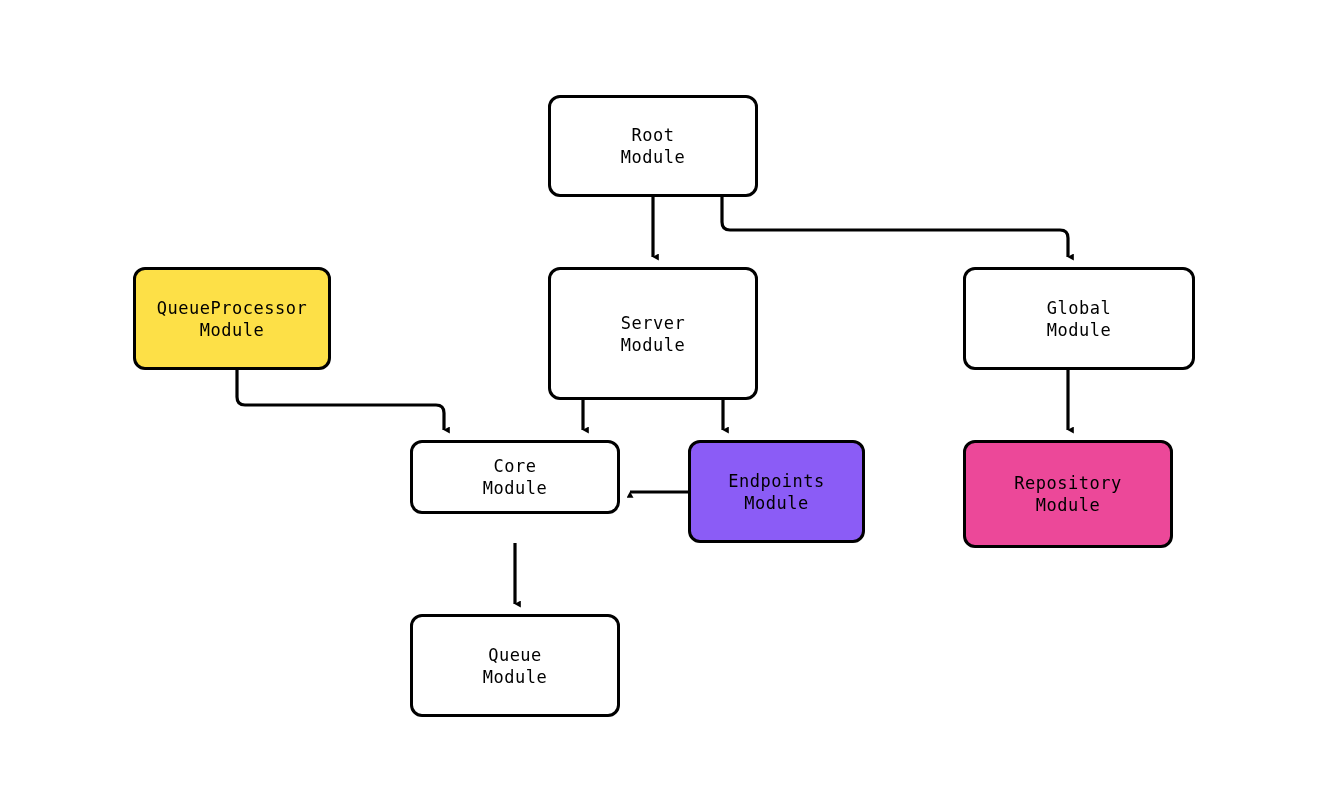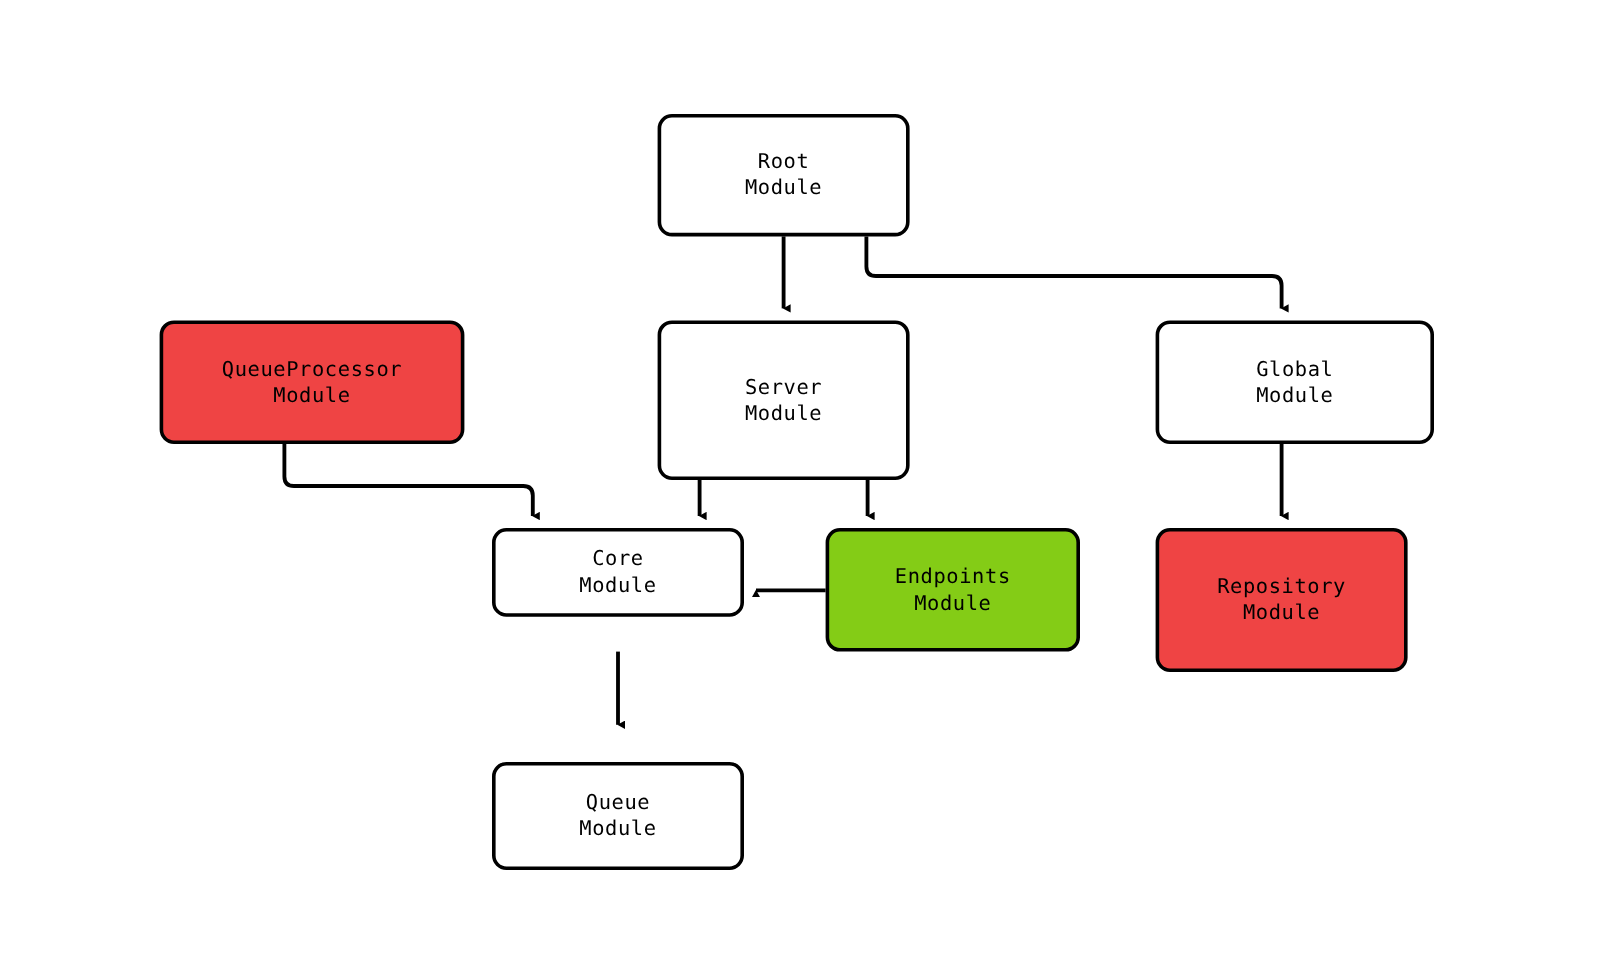--- a/index.html
+++ b/index.html
@@ -71,43 +71,43 @@
         <path d="M 1068 370 L 1068 430" stroke="#000000" fill="none" marker-end="url(#arrow-down)"></path>
         <path d="M 515 543 L 515 604" stroke="#000000" fill="none" marker-end="url(#arrow-down)"></path>
       </g>
   </svg>
 
   <div id="nodes-layer">
       <div class="node" style="left: 548px; top: 95px; width: 210px; height: 102px; background: rgb(255, 255, 255); border-color: rgb(0, 0, 0);">
         <div class="node-label">Root</div>
         <div class="node-label">Module</div>
       </div>
-      <div class="node" style="left: 133px; top: 267px; width: 254px; height: 103px; background: #ef4444; border-color: rgb(0, 0, 0);">
+      <div class="node" style="left: 133px; top: 267px; width: 198px; height: 103px; background: #fde047; border-color: rgb(0, 0, 0);">
         <div class="node-label">QueueProcessor</div>
         <div class="node-label">Module</div>
       </div>
       <div class="node" style="left: 548px; top: 267px; width: 210px; height: 133px; background: rgb(255, 255, 255); border-color: rgb(0, 0, 0);">
         <div class="node-label">Server</div>
         <div class="node-label">Module</div>
       </div>
       <div class="node" style="left: 963px; top: 267px; width: 232px; height: 103px; background: rgb(255, 255, 255); border-color: rgb(0, 0, 0);">
         <div class="node-label">Global</div>
         <div class="node-label">Module</div>
       </div>
       <div class="node" style="left: 410px; top: 440px; width: 210px; height: 74px; background: rgb(255, 255, 255); border-color: rgb(0, 0, 0);">
         <div class="node-label">Core</div>
         <div class="node-label">Module</div>
       </div>
-      <div class="node" style="left: 688px; top: 440px; width: 212px; height: 103px; background: #84cc16; border-color: rgb(0, 0, 0);">
+      <div class="node" style="left: 688px; top: 440px; width: 177px; height: 103px; background: #8b5cf6; border-color: rgb(0, 0, 0);">
         <div class="node-label">Endpoints</div>
         <div class="node-label">Module</div>
       </div>
-      <div class="node" style="left: 963px; top: 440px; width: 210px; height: 120px; background: #ef4444; border-color: rgb(0, 0, 0);">
+      <div class="node" style="left: 963px; top: 440px; width: 210px; height: 108px; background: #ec4899; border-color: rgb(0, 0, 0);">
         <div class="node-label">Repository</div>
         <div class="node-label">Module</div>
       </div>
-      <div class="node" style="left: 410px; top: 614px; width: 210px; height: 90px; background: rgb(255, 255, 255); border-color: rgb(0, 0, 0); margin-top: 21px;">
+      <div class="node" style="left: 410px; top: 614px; width: 210px; height: 103px; background: rgb(255, 255, 255); border-color: rgb(0, 0, 0);">
         <div class="node-label">Queue</div>
         <div class="node-label">Module</div>
       </div>
     </div>
 
 </div>
 
 </body></html>

